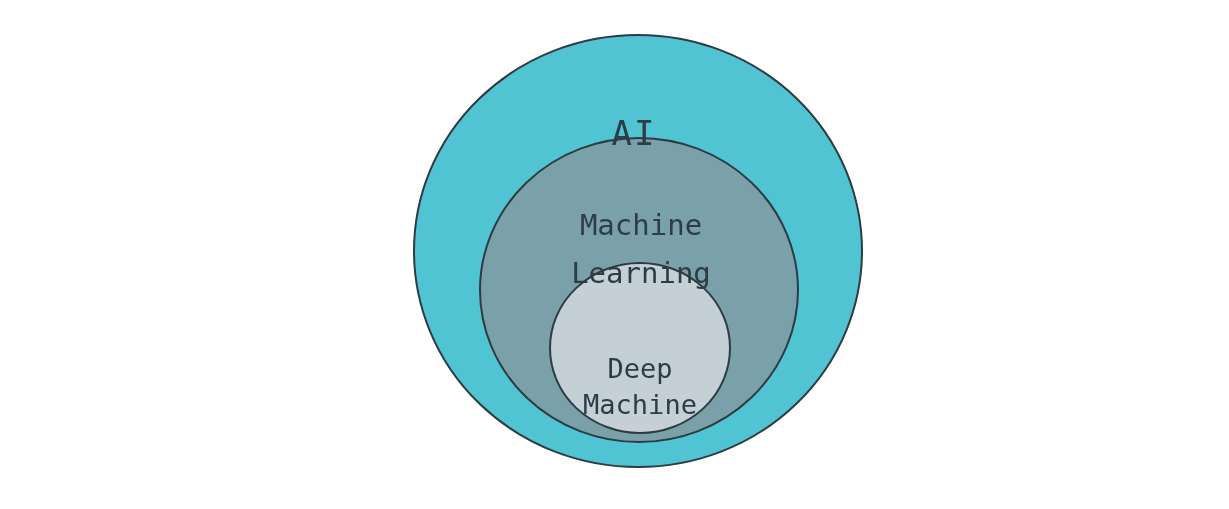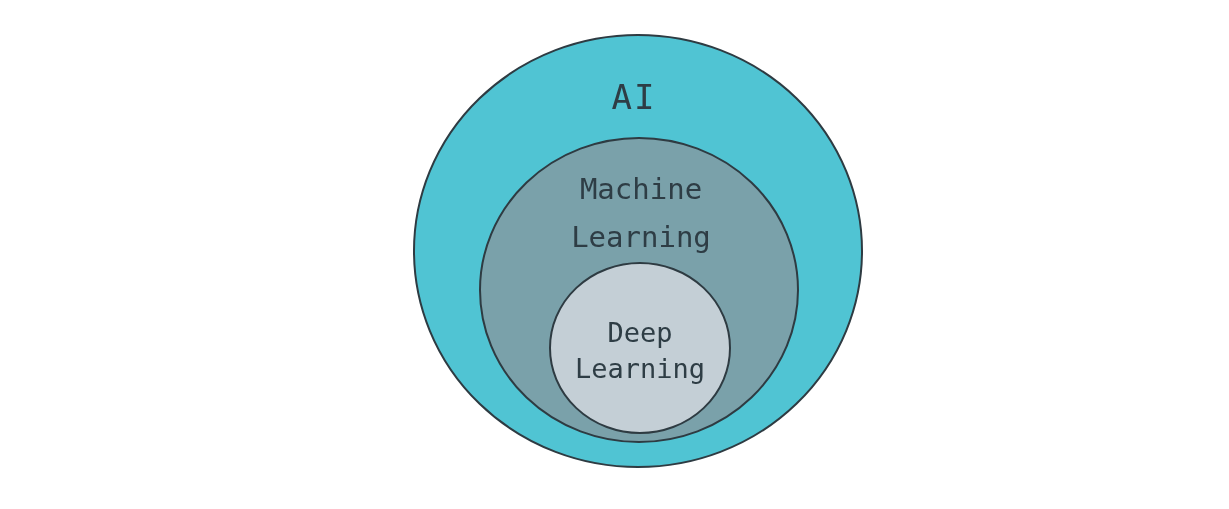--- a/index.html
+++ b/index.html
@@ -24,20 +24,21 @@
     stroke-width: 2;
   }
   .label {
     position: absolute;
     transform: translate(-50%, -50%);
     color: #2e3d45;
     text-align: center;
     white-space: pre-line;
     font-family: "DejaVu Sans Mono", monospace;
     user-select: none;
+    margin-top: 36px;
   }
   .label-ai {
     left: 634px;
     top: 97px;
     font-size: 34px;
     line-height: 36px;
     letter-spacing: 2px;
   }
   .label-ml {
     left: 641px;
@@ -62,15 +63,15 @@
     <ellipse cx="639" cy="290" rx="159" ry="152" fill="#7aa1aa" stroke="#2e3b42"></ellipse>
     <ellipse cx="640" cy="348" rx="90" ry="85" fill="#c4cfd6" stroke="#2e3b42"></ellipse>
   </svg>
 
   <div class="label label-ai">AI</div>
 
   <div class="label label-ml">Machine
 Learning</div>
 
   <div class="label label-dl">Deep
-Learning</div>
+Machine</div>
 
 </div>
 
 </body></html>

